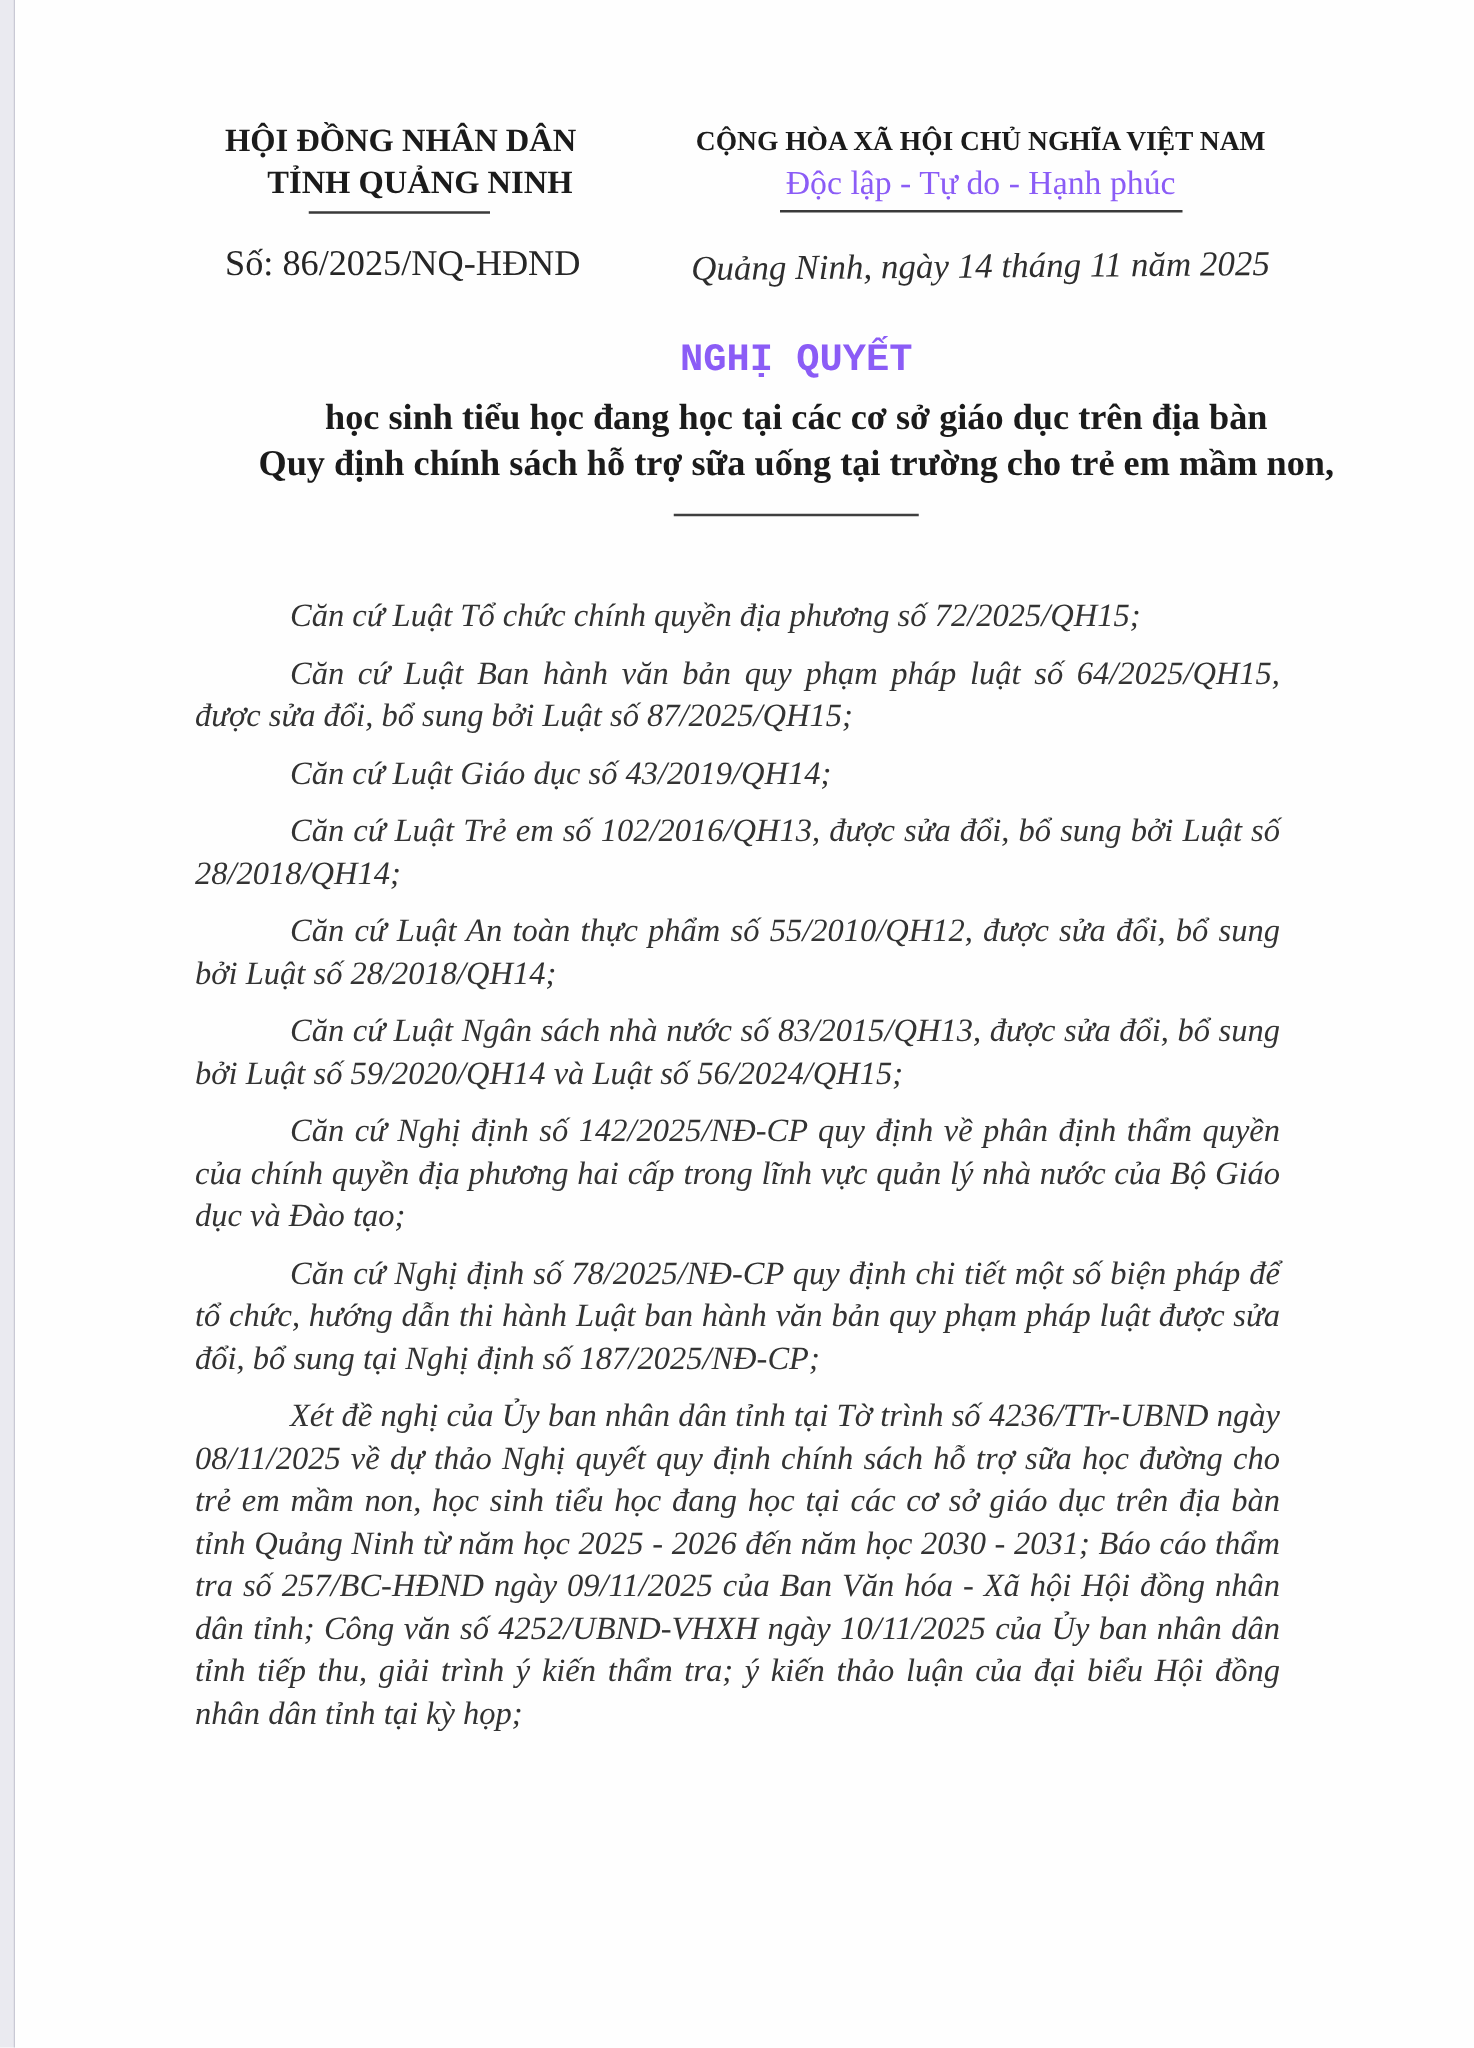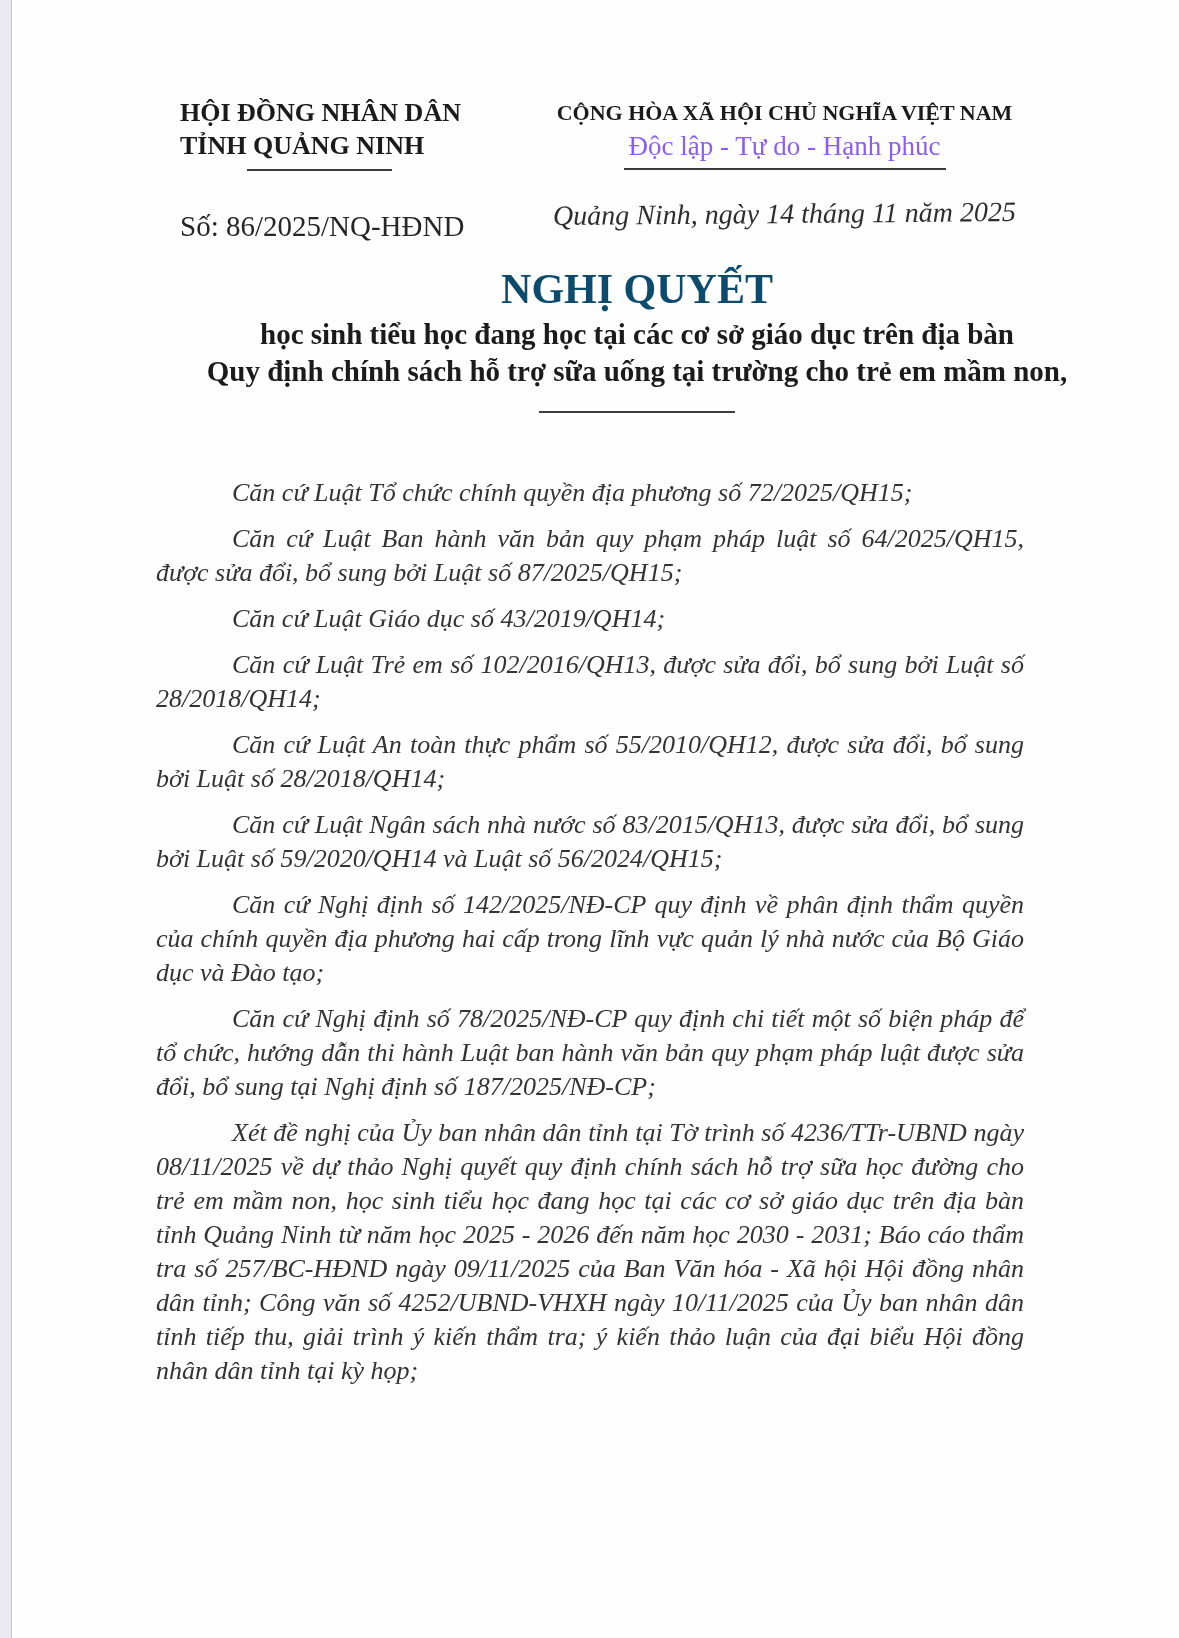--- a/index.html
+++ b/index.html
@@ -23,36 +23,36 @@
     left: 12px; top: 0;
     width: 1167px; height: 1638px;
     background: #fefefe;
     color: #1e1e1e;
   }
   
   .header-left {
     position: absolute;
     top: 96px; left: 168px;
     width: 278px;
-    text-align: left;
+    text-align: right;
   }
   .header-left .org-line {
     font-weight: bold;
     font-size: 26px;
     line-height: 33px;
     color: #1b1b1b;
     white-space: nowrap;
   }
   .rule-left {
     width: 145px; height: 2px;
     background: #3a3a3a;
     margin: 7px auto 0 auto;
   }
   .doc-number {
-    margin-top: 38px;
+    margin-top: 23px;
     font-size: 29px;
     line-height: 34px;
     color: #262626;
     white-space: nowrap;
   }
   .header-right {
     position: absolute;
     top: 96px; left: 500px;
     width: 545px;
     text-align: center;
@@ -87,23 +87,24 @@
   }
   
   .title-block {
     position: absolute;
     top: 270px; left: 185px;
     width: 880px;
     text-align: center;
   }
   .title-heading {
     font-weight: bold;
-    font-size: 42px;
+    font-size: 31px;
     line-height: 38px;
-    color: #0c4a6e;
+    color: #8b5cf6;
+    font-family: Liberation Mono, monospace;
   }
   .title-sub {
     margin-top: 8px;
   }
   .title-sub .sub-line {
     font-weight: bold;
     font-size: 29px;
     line-height: 37px;
     color: #1b1b1b;
     white-space: nowrap;

